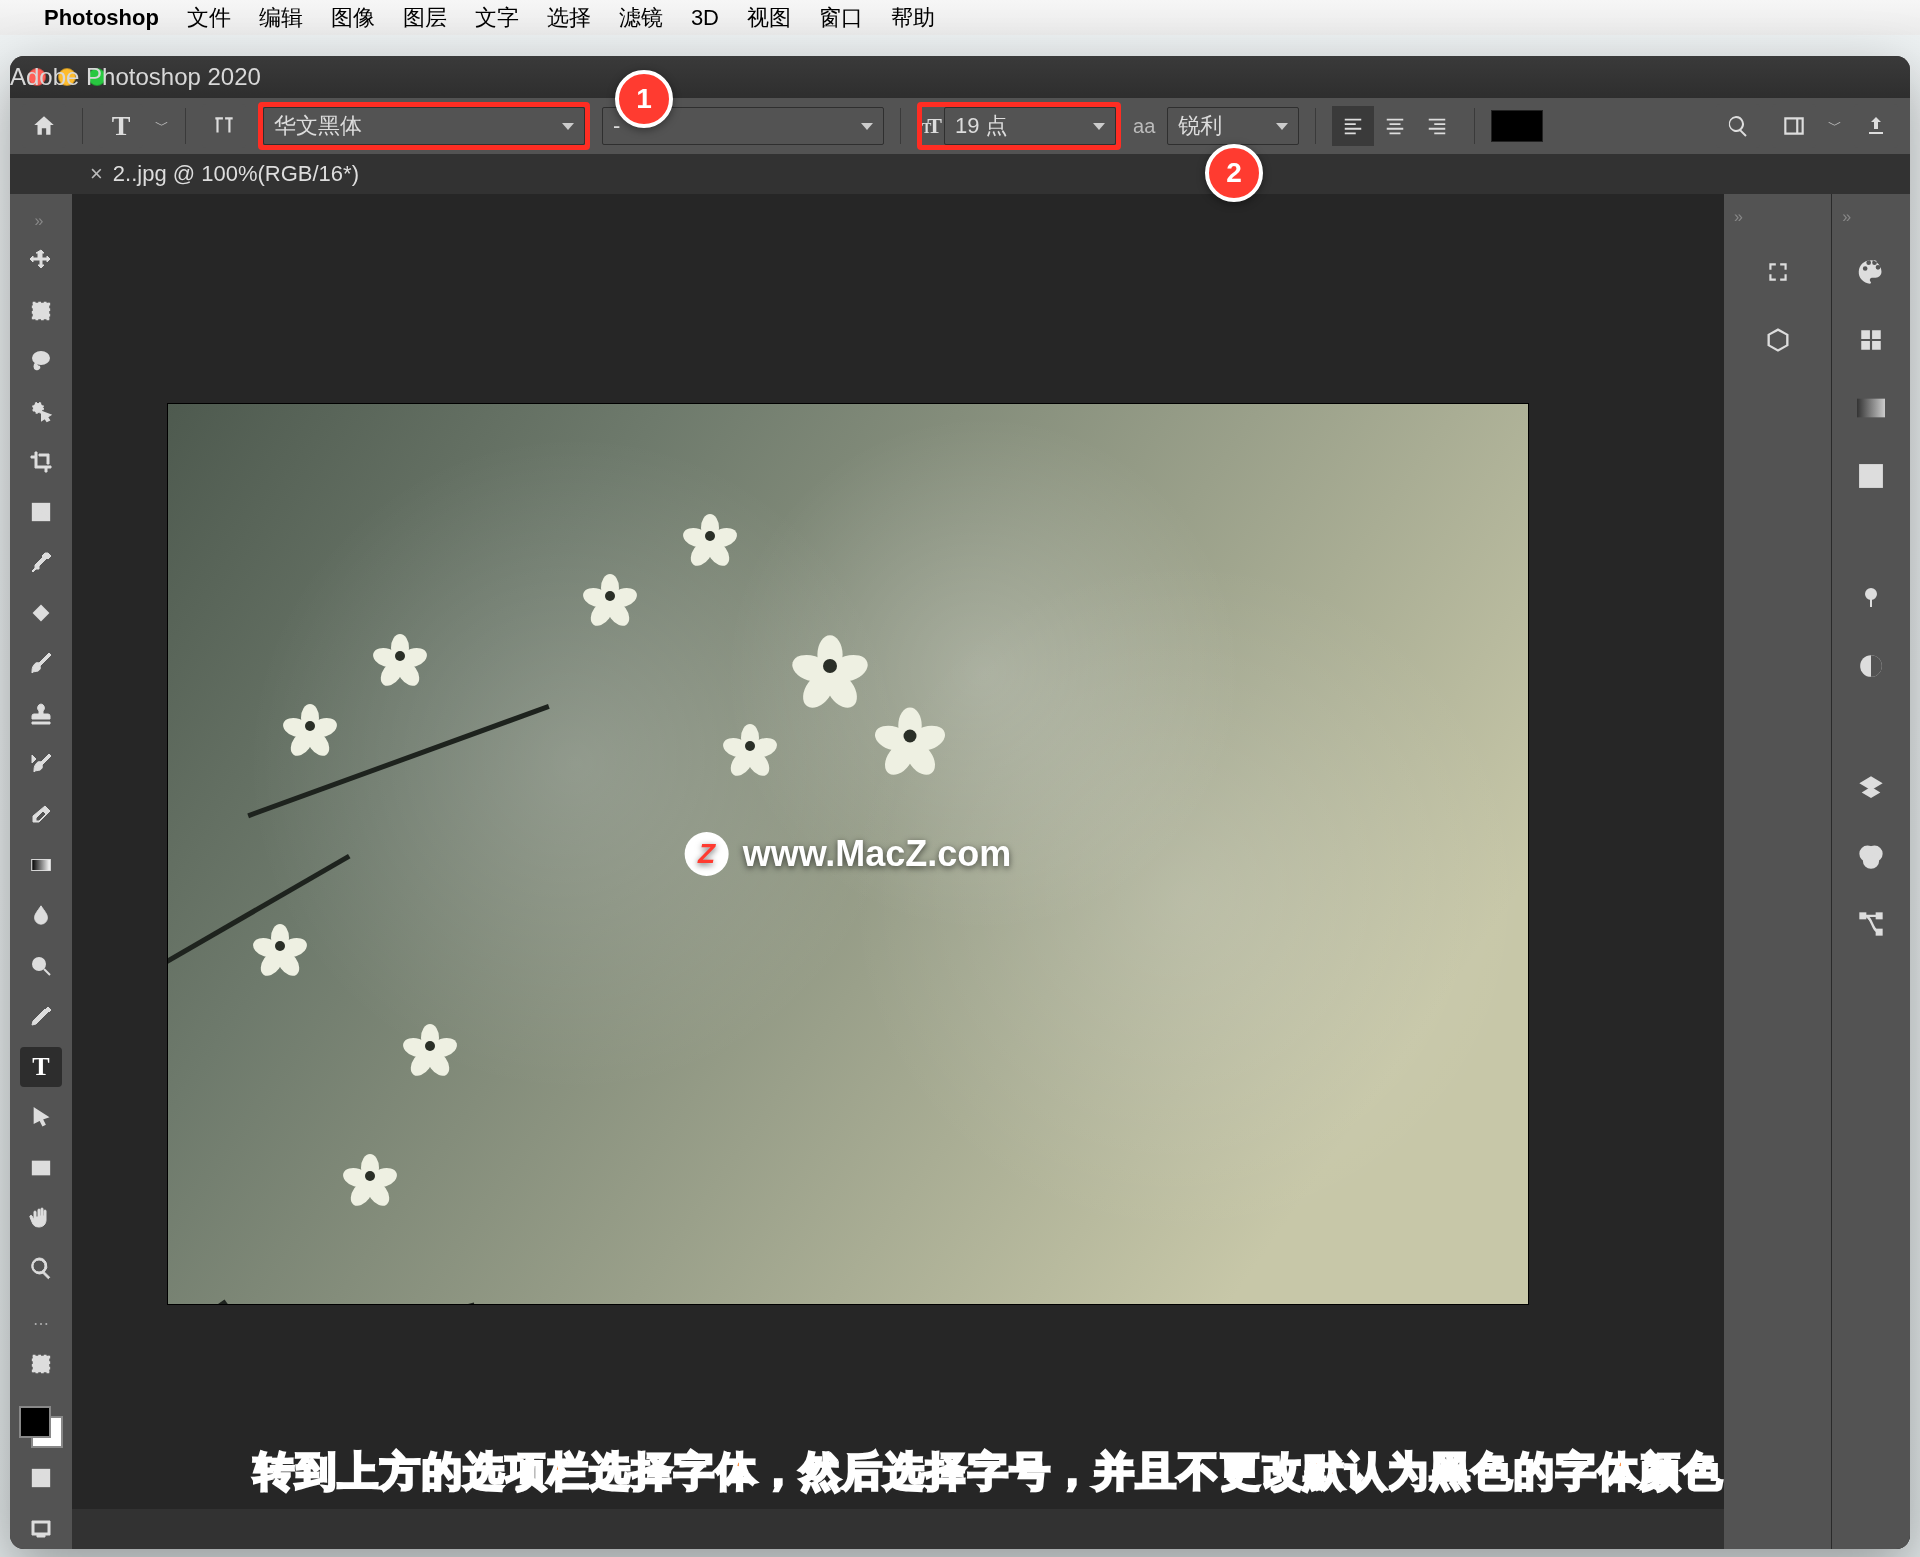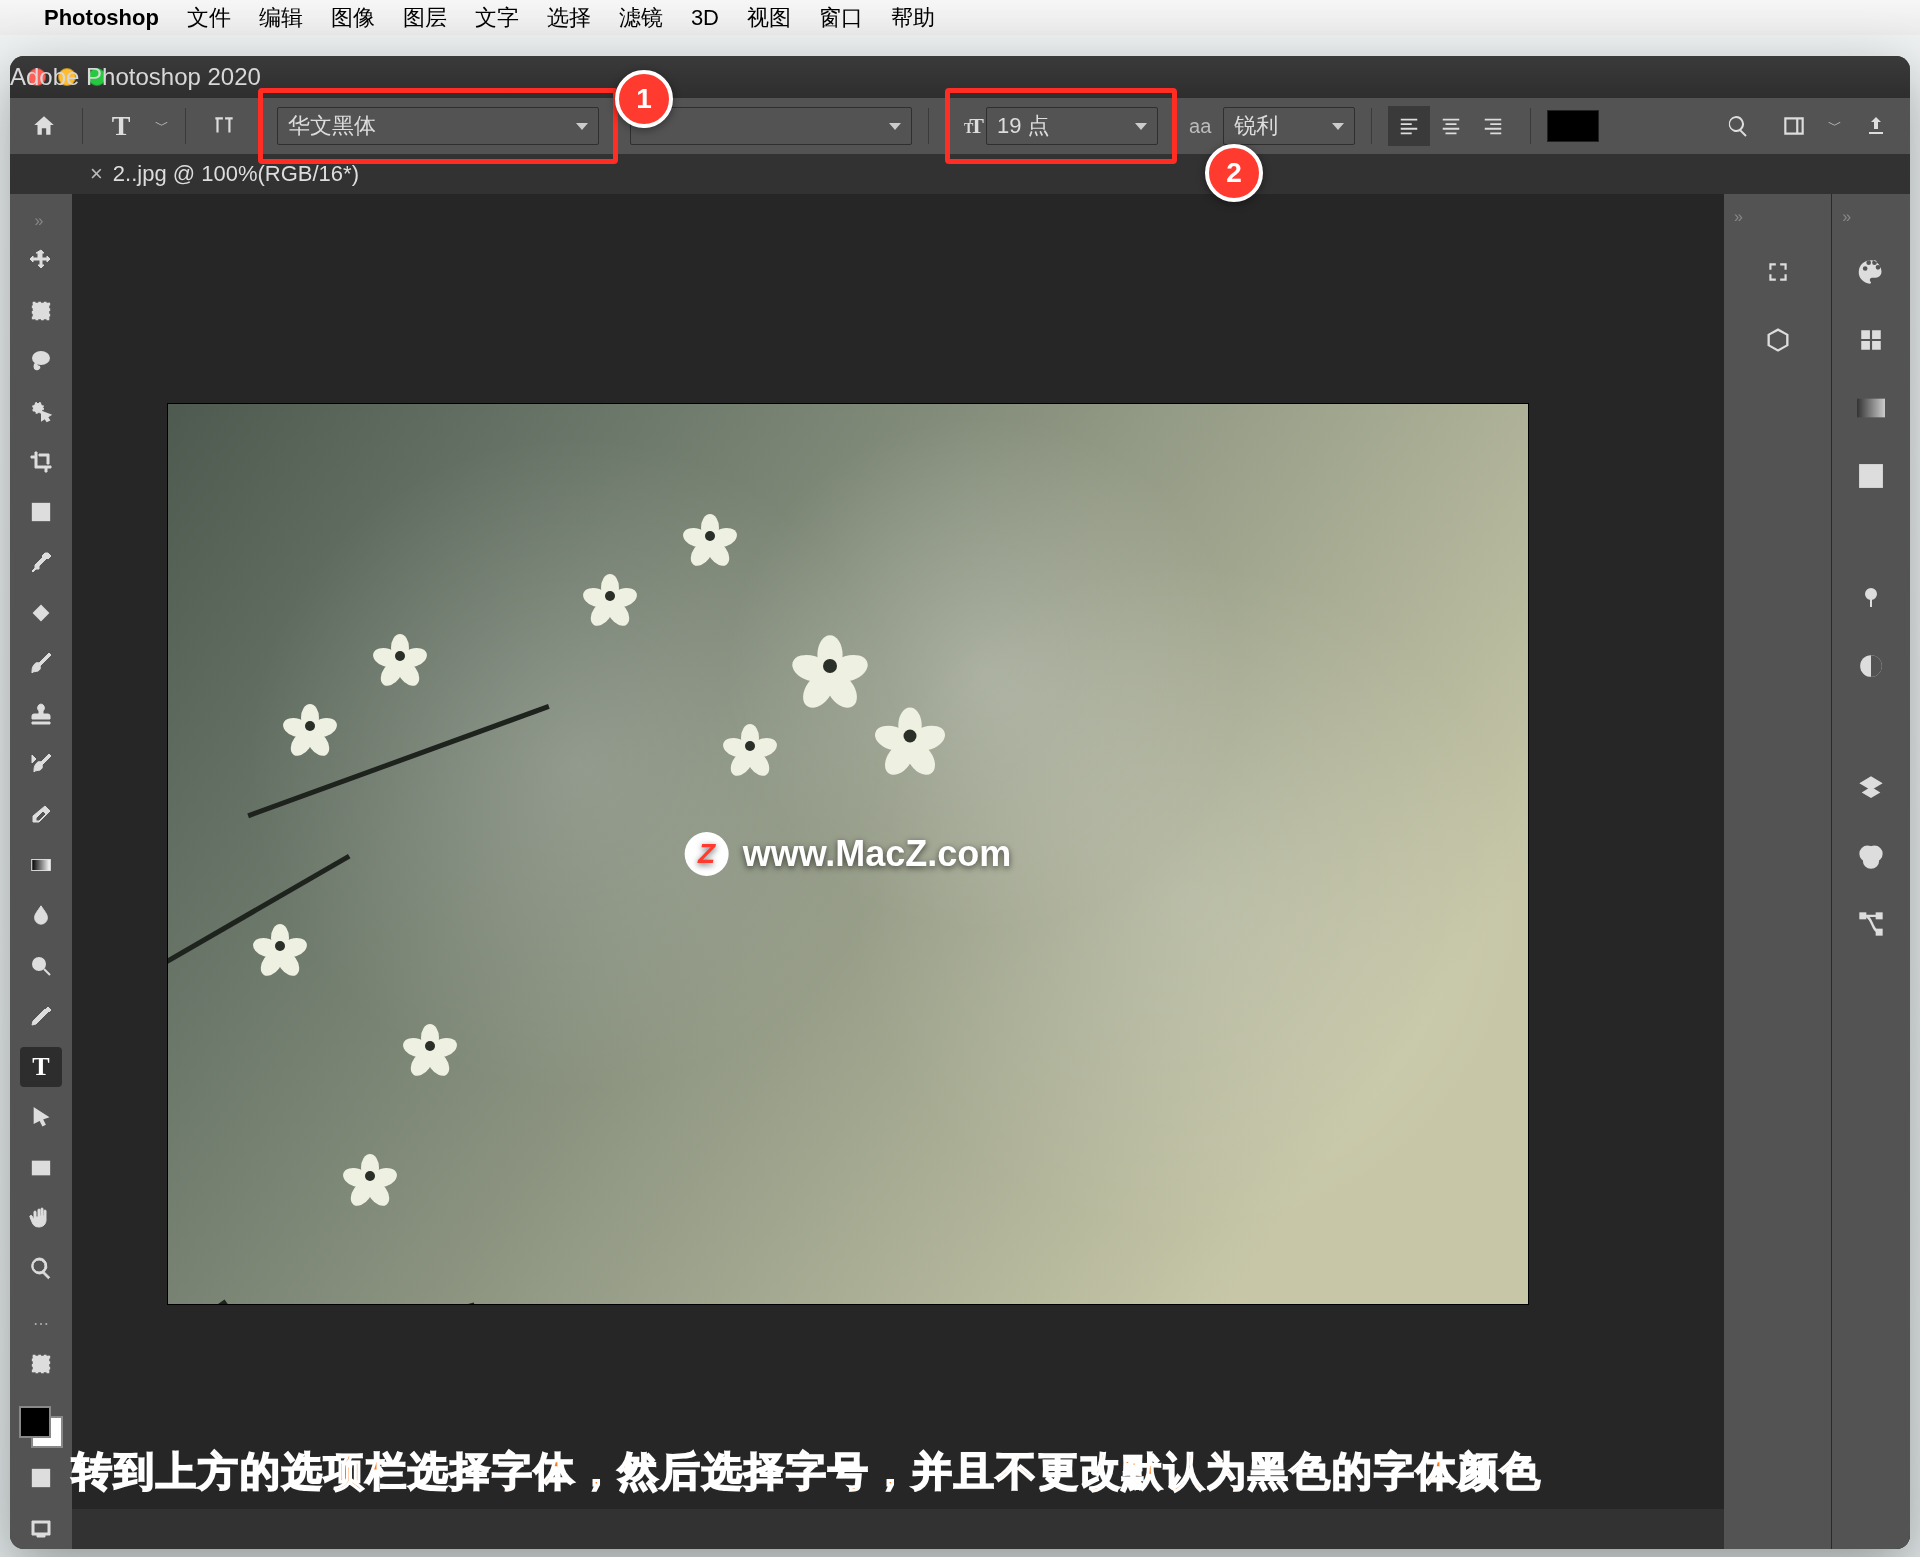--- a/index.html
+++ b/index.html
@@ -100,21 +100,21 @@
     border-radius: 2px;
   }
   .dropdown .chev {
     border-left: 6px solid transparent;
     border-right: 6px solid transparent;
     border-top: 7px solid #ccc;
   }
   .red-frame {
     border: 5px solid #ff2d23;
     border-radius: 4px;
-    padding: 14px;
+    padding: 0;
   }
   .aa-label { color:#bbb; font-size:20px; }
   .swatch-color { width:50px; height:30px; background:#000; border:1px solid #222; }
   .align-group { display:flex; gap:0; }
   .align-btn { width:42px; height:40px; display:flex; align-items:center; justify-content:center; background:#535353; }
   .align-btn.active { background:#3a3a3a; }
   .align-btn svg { fill:#ddd; }
 
   .callout {
     position: absolute;
@@ -253,22 +253,22 @@
     display:flex; align-items:center;
     color:#ccc; font-size:20px; gap:18px;
     padding-left:24px;
     border-top:1px solid #222;
   }
   .status .caret { color:#888; }
 
   .caption {
     position:absolute;
     left:62px; right:186px; bottom:50px;
-    text-align:left;
-    font-size:40px; font-weight:400;
+    text-align:right;
+    font-size:40px; font-weight:700;
     letter-spacing:2px;
     color:#ff7a1a;
     -webkit-text-stroke:3px #fff;
     text-stroke:3px #fff;
     text-shadow:0 0 2px #fff;
   }
 </style>
 </head>
 <body>
 

